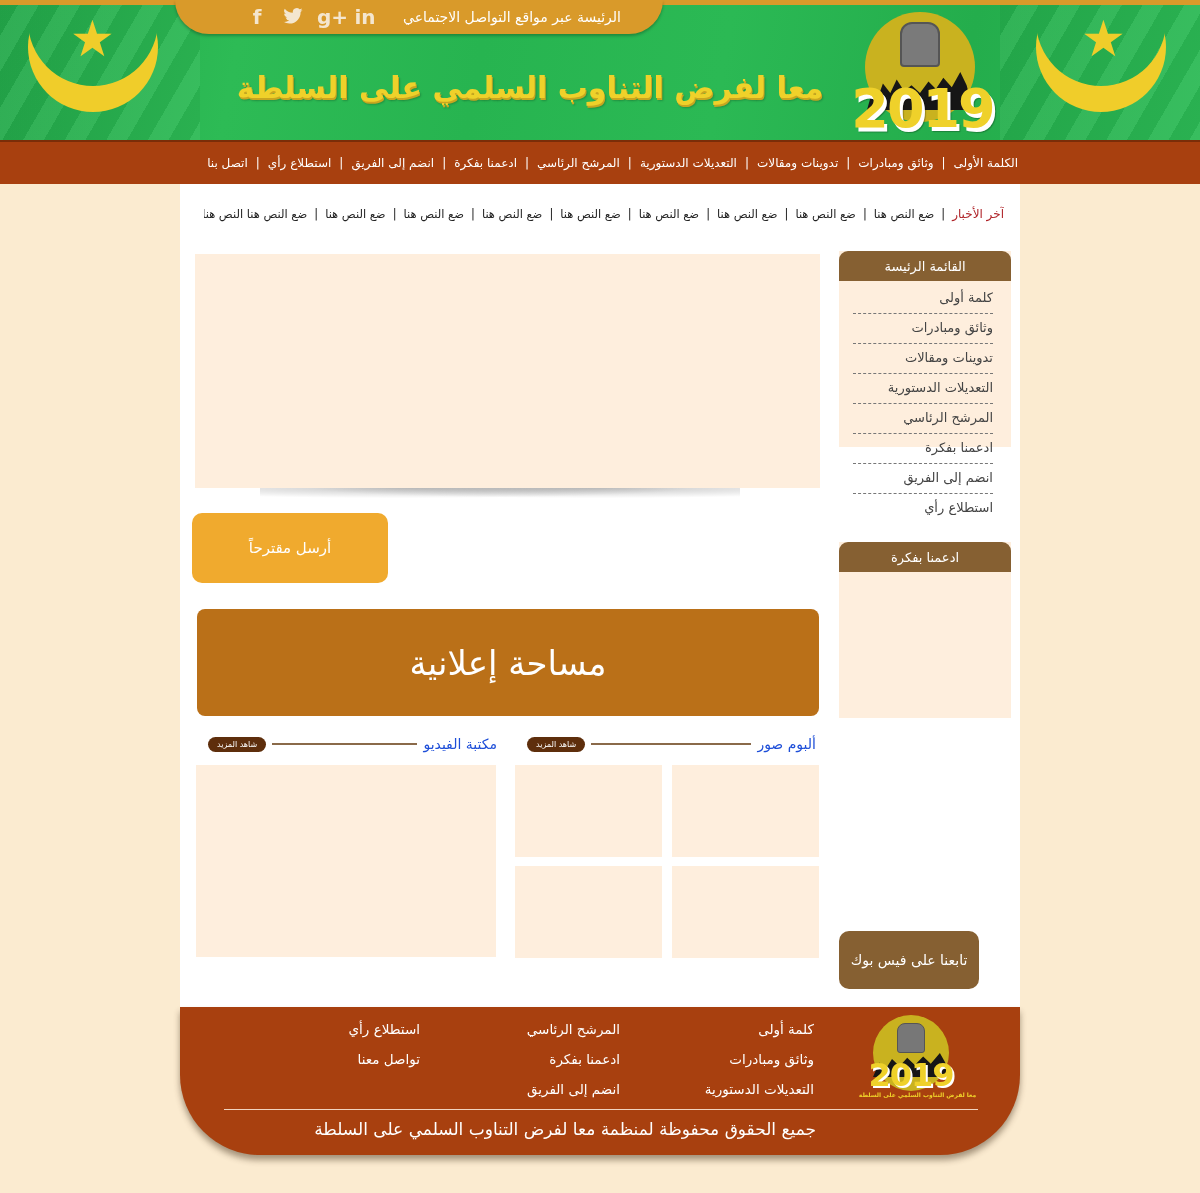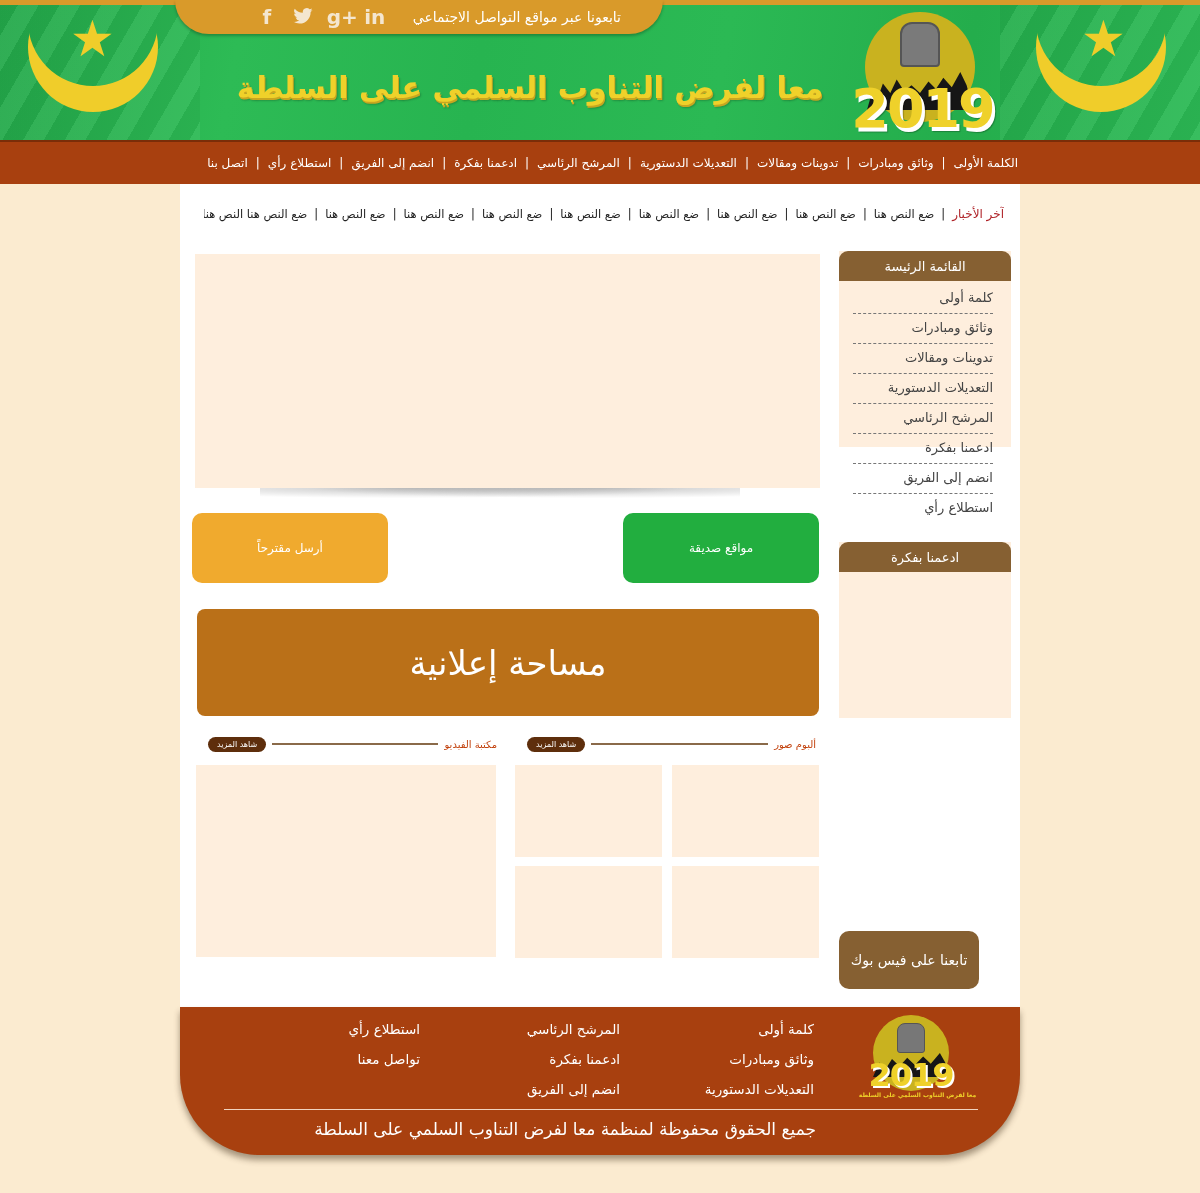--- a/index.html
+++ b/index.html
@@ -111,40 +111,40 @@
     position: absolute; left: 15px; top: 70px; width: 625px; height: 234px;
     background: #feeedd;
   }
   .slider-shadow {
     position: absolute; left: 80px; top: 304px; width: 480px; height: 12px;
     background: radial-gradient(ellipse at 30% 0%, rgba(0,0,0,0.22) 0%, rgba(0,0,0,0) 60%),
                 radial-gradient(ellipse at 70% 0%, rgba(0,0,0,0.22) 0%, rgba(0,0,0,0) 60%);
   }
   .cta {
     position: absolute; top: 329px; width: 196px; height: 70px; border-radius: 10px;
-    color: #fff; font-size: 12px; display: flex; align-items: center; justify-content: center;
+    color: #fff; font-size: 15px; display: flex; align-items: center; justify-content: center;
     direction: rtl; cursor: pointer;
   }
   .cta-friends { left: 443px; background: #22ae3f; }
   .cta-twitter { left: 228px; background: #03adee; }
   .cta-suggest { left: 12px; background: #f0aa2e; }
 
   .ad-banner {
     position: absolute; left: 17px; top: 425px; width: 622px; height: 107px;
     background: #ba7018; border-radius: 8px;
     color: #fff; font-size: 34px; display: flex; align-items: center; justify-content: center;
     direction: rtl;
   }
 
   .section-head {
     position: absolute; top: 550px; height: 20px; display: flex; align-items: center; direction: rtl;
   }
   .section-photos { left: 334px; width: 302px; }
   .section-video { left: 15px; width: 302px; }
-  .section-title { color: #c2410c; font-size: 10px; white-space: nowrap; }
+  .section-title { color: #1d4ed8; font-size: 14px; white-space: nowrap; }
   .section-line { flex: 1; height: 2px; background: #8a6a4a; margin: 0 6px; }
   .more-btn {
     background: #5e2e0c; color: #fff; font-size: 8px; border-radius: 8px;
     padding: 3px 9px; white-space: nowrap; cursor: pointer; margin-left: 13px;
   }
 
   .video-box {
     position: absolute; left: 16px; top: 581px; width: 300px; height: 192px; background: #feeedd;
   }
   .photo { position: absolute; background: #feeedd; width: 147px; height: 92px; cursor: pointer; }
@@ -220,21 +220,21 @@
 
   <div class="social-bar">
     <span class="social-icon">f</span>
     <span class="social-icon">
       <svg width="20" height="16" viewBox="0 0 24 20">
           <path fill="#f4e6cf" d="M24 2.4a9.8 9.8 0 0 1-2.8.8A4.9 4.9 0 0 0 23.3.5a9.9 9.9 0 0 1-3.1 1.2A4.9 4.9 0 0 0 11.8 6 14 14 0 0 1 1.7.9a4.9 4.9 0 0 0 1.5 6.6A4.9 4.9 0 0 1 1 6.9v.1a4.9 4.9 0 0 0 3.9 4.8 4.9 4.9 0 0 1-2.2.1 4.9 4.9 0 0 0 4.6 3.4A9.9 9.9 0 0 1 0 17.3 14 14 0 0 0 7.5 19.5c9 0 14-7.5 14-14v-.6A10 10 0 0 0 24 2.4z"></path>
         </svg>
     </span>
     <span class="social-icon">g+</span>
     <span class="social-icon">in</span>
-    <span class="social-text">تابعونا عبر مواقع التواصل الاجتماعي</span>
+    <span class="social-text">الرئيسة عبر مواقع التواصل الاجتماعي</span>
   </div>
 
   <div class="site-title">معا لفرض التناوب السلمي على السلطة</div>
 
   <div class="logo">
     <div class="logo-circle"></div>
     <div class="logo-chair"></div>
     <div class="logo-crowd"></div>
     <div class="logo-year">2019</div>
   </div>
@@ -282,21 +282,20 @@
     <span class="ticker-item">ضع النص هنا</span>
     <span class="ticker-sep">|</span>
     <span class="ticker-item">ضع النص هنا</span>
     <span class="ticker-sep">|</span>
     <span class="ticker-item">ضع النص هنا النص هنا ...</span>
   </div>
 
   <div class="slider"></div>
   <div class="slider-shadow"></div>
 
-  <div class="cta cta-friends">مواقع صديقة</div>
   <div class="cta cta-suggest">أرسل مقترحاً</div>
 
   <div class="ad-banner">مساحة إعلانية</div>
 
   <div class="section-head section-photos">
     <span class="section-title">ألبوم صور</span>
     <span class="section-line"></span>
     <span class="more-btn">شاهد المزيد</span>
   </div>
   <div class="section-head section-video">

